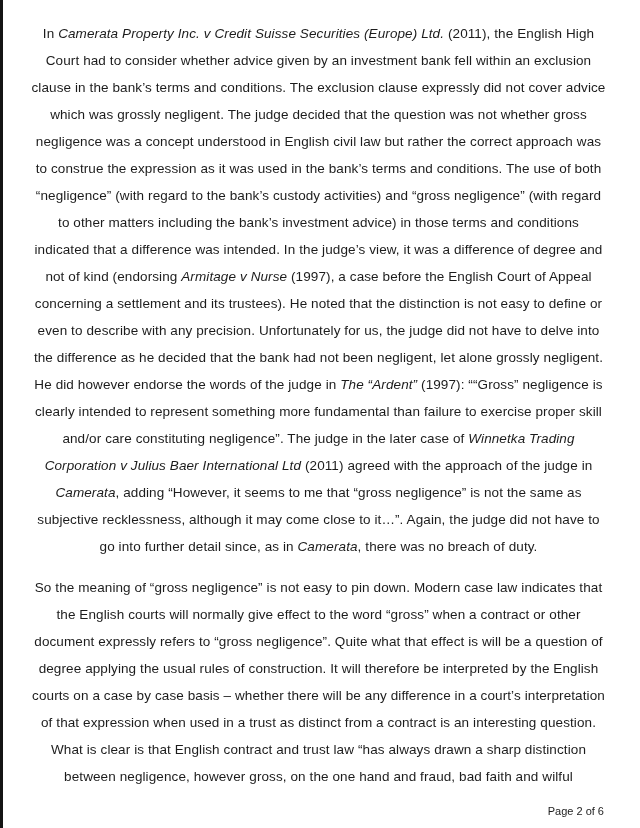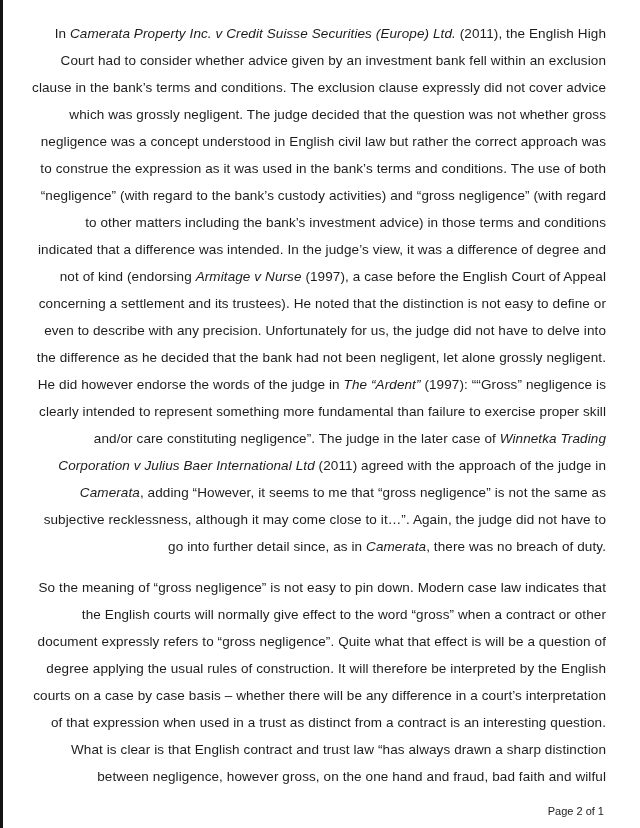--- a/index.html
+++ b/index.html
@@ -17,21 +17,21 @@
     background: #ffffff;
     border-left: 3px solid #141414;
     box-sizing: border-box;
     overflow: hidden;
   }
   .content {
     padding: 20px 34px 0 28px;
     color: #1c1c1c;
     font-size: 13.5px;
     line-height: 27px;
-    text-align: right;
+    text-align: center;
     letter-spacing: 0.1px;
   }
   .para {
     margin: 0 0 14px 0;
   }
   .para em {
     font-style: italic;
   }
   .footer {
     position: absolute;
@@ -43,14 +43,14 @@
   }
 </style>
 </head>
 <body>
 
 <div class="page">
   <div class="content">
     <p class="para"><span>In </span><em>Camerata Property Inc. v Credit Suisse Securities (Europe) Ltd.</em><span> (2011), the English High Court had to consider whether advice given by an investment bank fell within an exclusion clause in the bank’s terms and conditions. The exclusion clause expressly did not cover advice which was grossly negligent. The judge decided that the question was not whether gross negligence was a concept understood in English civil law but rather the correct approach was to construe the expression as it was used in the bank’s terms and conditions. The use of both “negligence” (with regard to the bank’s custody activities) and “gross negligence” (with regard to other matters including the bank’s investment advice) in those terms and conditions indicated that a difference was intended. In the judge’s view, it was a difference of degree and not of kind (endorsing </span><em>Armitage v Nurse</em><span> (1997), a case before the English Court of Appeal concerning a settlement and its trustees). He noted that the distinction is not easy to define or even to describe with any precision. Unfortunately for us, the judge did not have to delve into the difference as he decided that the bank had not been negligent, let alone grossly negligent. He did however endorse the words of the judge in </span><em>The “Ardent”</em><span> (1997): ““Gross” negligence is clearly intended to represent something more fundamental than failure to exercise proper skill and/or care constituting negligence”. The judge in the later case of </span><em>Winnetka Trading Corporation v Julius Baer International Ltd</em><span> (2011) agreed with the approach of the judge in </span><em>Camerata</em><span>, adding “However, it seems to me that “gross negligence” is not the same as subjective recklessness, although it may come close to it…”. Again, the judge did not have to go into further detail since, as in </span><em>Camerata</em><span>, there was no breach of duty.</span></p>
     <p class="para"><span>So the meaning of “gross negligence” is not easy to pin down. Modern case law indicates that the English courts will normally give effect to the word “gross” when a contract or other document expressly refers to “gross negligence”. Quite what that effect is will be a question of degree applying the usual rules of construction. It will therefore be interpreted by the English courts on a case by case basis – whether there will be any difference in a court’s interpretation of that expression when used in a trust as distinct from a contract is an interesting question. What is clear is that English contract and trust law “has always drawn a sharp distinction between negligence, however gross, on the one hand and fraud, bad faith and wilful</span></p>
   </div>
-  <div class="footer">Page 2 of 1</div>
+  <div class="footer">Page 2 of 6</div>
 </div>
 
 </body></html>

